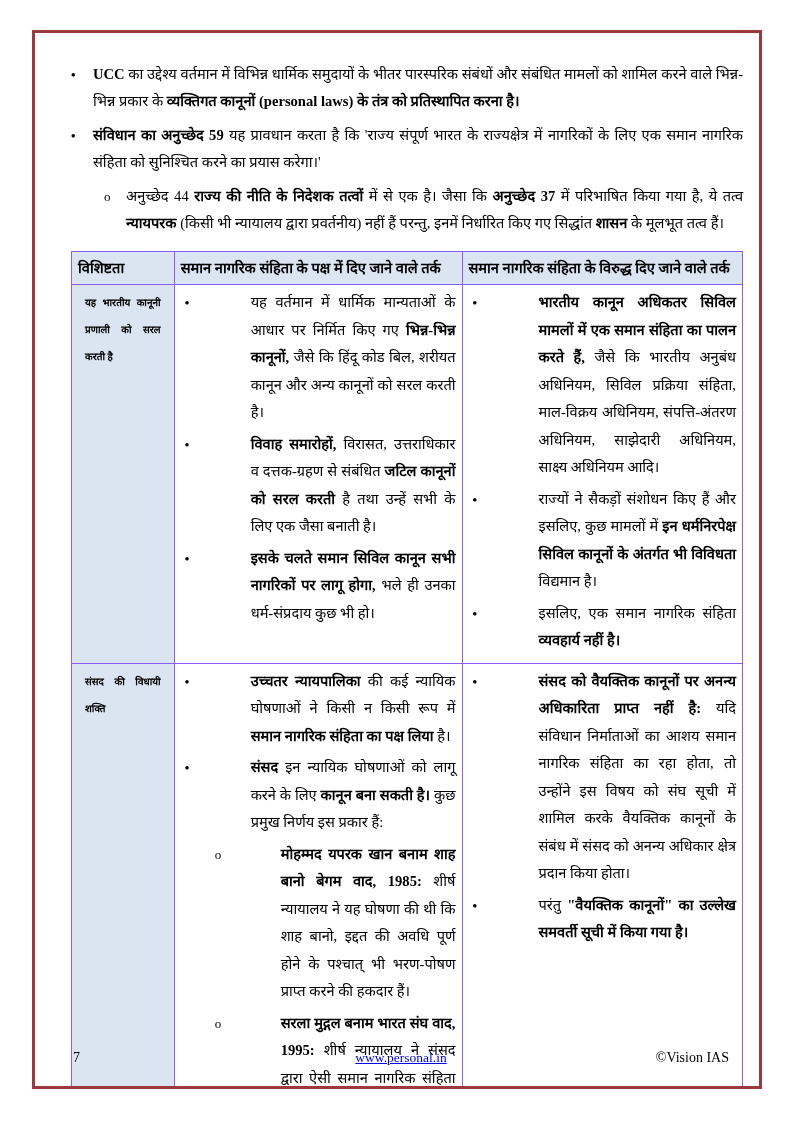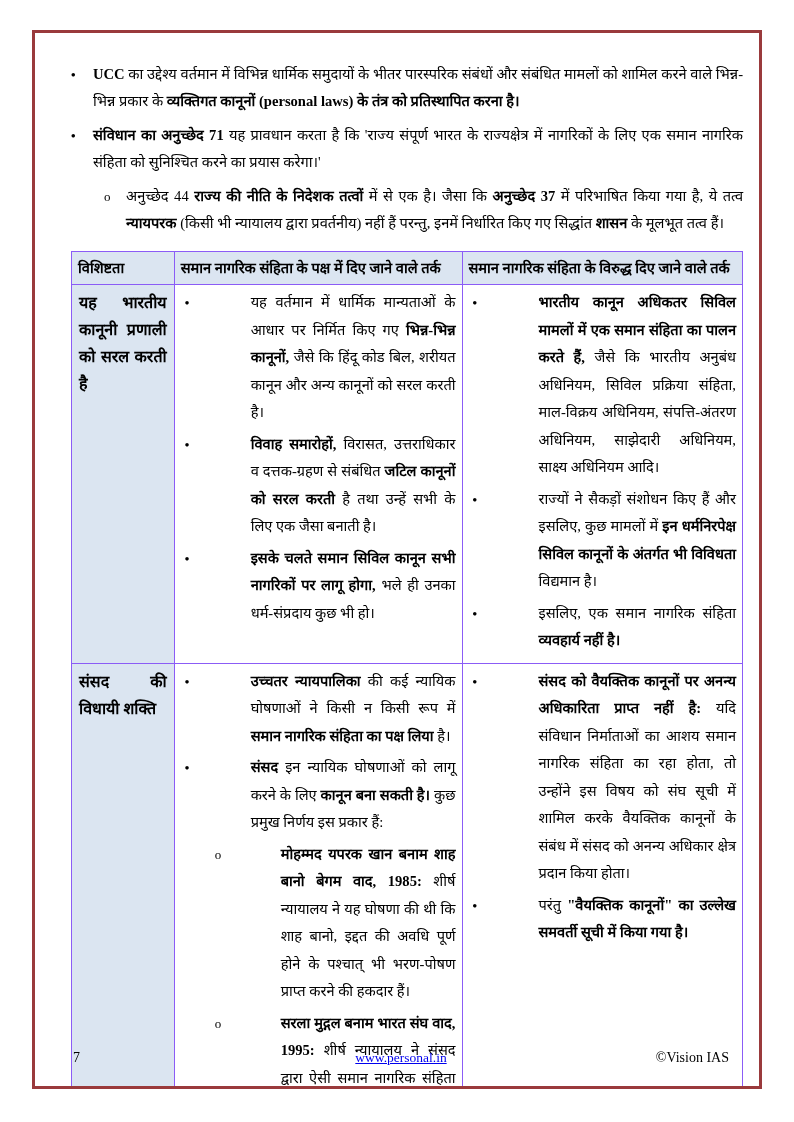--- a/index.html
+++ b/index.html
@@ -19,22 +19,22 @@
   .li.lvl2 { margin-left:33px; }
   .li.lvl2 .marker { font-weight:normal; font-size:13px; }
   .b { font-weight:bold; }
 
   
   table { width:100%; border-collapse:collapse; table-layout:fixed; }
   th, td { border:1px solid #8b5cf6; vertical-align:top; }
   th { background:#dbe5f1; font-size:14.6px; font-weight:bold; text-align:left;
     padding:5px 6px; line-height:22px; }
   col.c1 { width:15.3%; } col.c2 { width:42.9%; } col.c3 { width:41.8%; }
-  td.feature { background:#dbe5f1; font-weight:bold; font-size:16px;
-    line-height:27px; padding:4px 7px; text-align:justify; }
+  td.feature { background:#dbe5f1; font-weight:bold; font-size:10px;
+    line-height:27px; padding:4px 13px; text-align:justify; }
   td.args { padding:4px 6px 4px 10px; }
   td.args .li { margin-bottom:4px; }
   td.args .li .txt { font-size:14.6px; line-height:27.5px;margin-left:44px; }
   td.args .li.lvl2 { margin-left:30px; }
   tbody tr:nth-child(1) { height:237px; }
   tbody tr:nth-child(2) { height:375px; }
   tbody tr:nth-child(3) { height:170px; }
   thead tr { height:33px; }
 
   
@@ -52,21 +52,21 @@
   <div class="frame">
     <div class="content">
 
       <div class="intro">
           <div class="li lvl1">
             <span class="marker">•</span>
             <span class="txt"><span class="b">UCC</span><span> का उद्देश्य वर्तमान में विभिन्न धार्मिक समुदायों के भीतर पारस्परिक संबंधों और संबंधित मामलों को शामिल करने वाले भिन्न-भिन्न प्रकार के </span><span class="b">व्यक्तिगत कानूनों (personal laws) के तंत्र को प्रतिस्थापित करना है।</span></span>
           </div>
           <div class="li lvl1">
             <span class="marker">•</span>
-            <span class="txt"><span class="b">संविधान का अनुच्छेद 71</span><span> यह प्रावधान करता है कि 'राज्य संपूर्ण भारत के राज्यक्षेत्र में नागरिकों के लिए एक समान नागरिक संहिता को सुनिश्चित करने का प्रयास करेगा।'</span></span>
+            <span class="txt"><span class="b">संविधान का अनुच्छेद 59</span><span> यह प्रावधान करता है कि 'राज्य संपूर्ण भारत के राज्यक्षेत्र में नागरिकों के लिए एक समान नागरिक संहिता को सुनिश्चित करने का प्रयास करेगा।'</span></span>
           </div>
           <div class="li lvl2">
             <span class="marker">o</span>
             <span class="txt"><span>अनुच्छेद 44 </span><span class="b">राज्य की नीति के निदेशक तत्वों</span><span> में से एक है। जैसा कि </span><span class="b">अनुच्छेद 37</span><span> में परिभाषित किया गया है, ये तत्व </span><span class="b">न्यायपरक</span><span> (किसी भी न्यायालय द्वारा प्रवर्तनीय) नहीं हैं परन्तु, इनमें निर्धारित किए गए सिद्धांत </span><span class="b">शासन</span><span> के मूलभूत तत्व हैं।</span></span>
           </div>
         </div>
 
       <table>
         <colgroup>
             <col class="c1">

